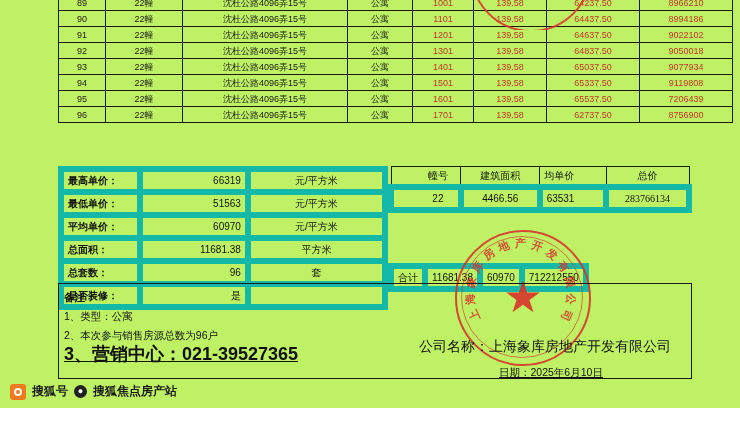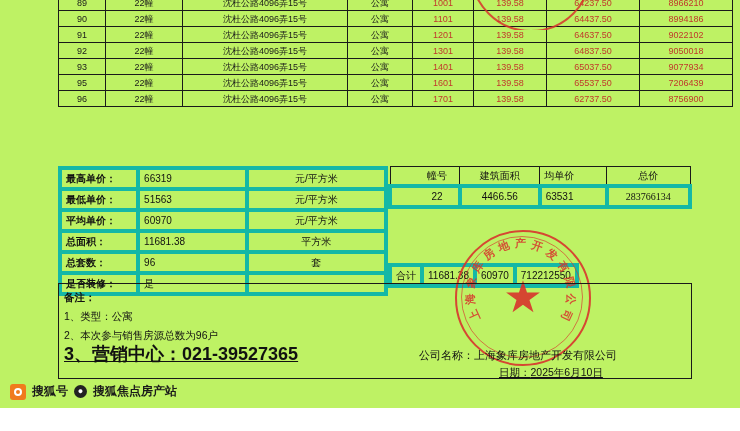--- a/index.html
+++ b/index.html
@@ -61,36 +61,36 @@
     left: 58px;
     top: 166px;
     width: 634px;
   }
   .summary table {
     border-collapse: collapse;
     table-layout: fixed;
     font-size: 10px;
   }
   .summary td {
-    border: 4px solid #14b8a6;
+    border: 6px solid #14b8a6;
     height: 17px;
     line-height: 16px;
     padding: 0 4px;
     font-size: 10px;
     white-space: nowrap;
     overflow: hidden;
   }
 
   .sum-left {
     position: absolute;
     left: 0; top: 0;
     width: 330px;
   }
   .sum-left .lbl { width: 70px; font-weight: bold; }
-  .sum-left .val { width: 110px; text-align: left; margin-top: 46px; }
+  .sum-left .val { width: 110px; text-align: right; margin-top: 46px; }
   .sum-left .unit { width: 148px; text-align: center; }
   .sum-left td.val, .sum-left td.unit { font-weight: normal; }
 
   .sum-right {
     position: absolute;
     left: 330px; top: 0;
     width: 304px;
   }
   .sum-right .c1 { width: 50px; text-align: center; padding-left: 28px; }
   .sum-right .c2 { width: 90px; text-align: center; }
@@ -125,22 +125,22 @@
     font-size: 10.5px;
     padding: 6px 5px;
   }
   .remark .line { margin: 0 0 4px 0; line-height: 15px; }
   .remark .b { font-weight: bold; }
   .remark .big { font-size: 18px; font-weight: bold; text-decoration: underline; }
 
   .company-row {
     position: absolute;
     left: 360px;
-    top: 64px;
-    font-size: 11px;
+    top: 54px;
+    font-size: 14px;
     white-space: nowrap;
   }
   .date-row {
     position: absolute;
     left: 440px;
     top: 82px;
     font-size: 10.5px;
     white-space: nowrap;
     text-decoration: underline;
   }
@@ -298,20 +298,30 @@
         </tr>
         <tr>
           <td class="col-no dark">93</td>
           <td class="col-bldg dark">22幢</td>
           <td class="col-addr dark">沈杜公路4096弄15号</td>
           <td class="col-type dark">公寓</td>
           <td class="col-room">1401</td>
           <td class="col-area">139.58</td>
           <td class="col-unit">65037.50</td>
           <td class="col-total">9077934</td>
+        </tr>
+        <tr>
+          <td class="col-no dark">94</td>
+          <td class="col-bldg dark">22幢</td>
+          <td class="col-addr dark">沈杜公路4096弄15号</td>
+          <td class="col-type dark">公寓</td>
+          <td class="col-room">1501</td>
+          <td class="col-area">139.58</td>
+          <td class="col-unit">65337.50</td>
+          <td class="col-total">9119808</td>
         </tr>
         <tr>
           <td class="col-no dark">95</td>
           <td class="col-bldg dark">22幢</td>
           <td class="col-addr dark">沈杜公路4096弄15号</td>
           <td class="col-type dark">公寓</td>
           <td class="col-room">1601</td>
           <td class="col-area">139.58</td>
           <td class="col-unit">65537.50</td>
           <td class="col-total">7206439</td>

